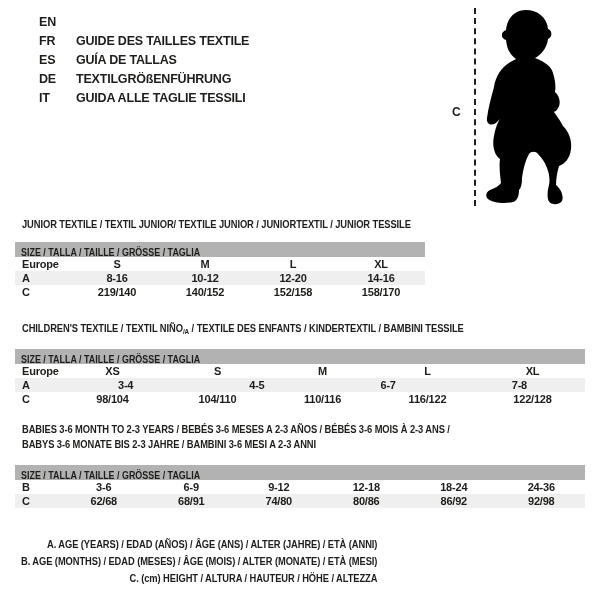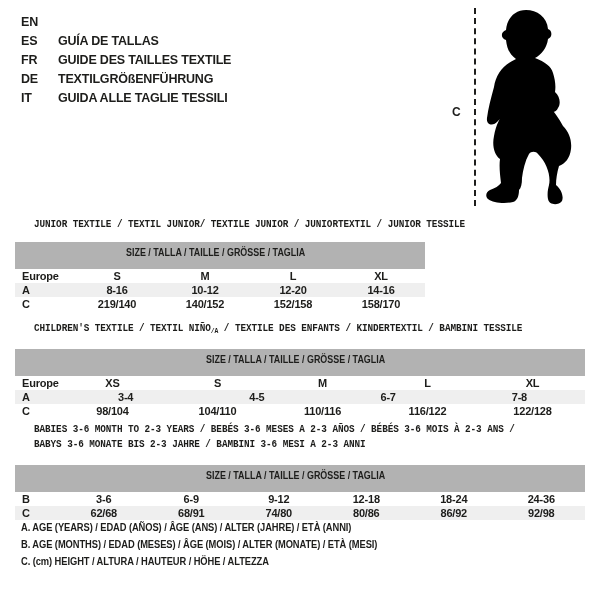--- a/index.html
+++ b/index.html
@@ -9,69 +9,69 @@
   body{
     width:600px;height:600px;background:var(--bg);
     font-family:"Liberation Sans", sans-serif;color:var(--text);
     position:relative;overflow:hidden;
   }
   .page{position:absolute;inset:0;}
 
   
   .lang-list{position:absolute;left:21px;top:13px;}
   .lang-row{display:flex;height:19px;line-height:19px;font-weight:700;font-size:12.5px;letter-spacing:-0.2px;}
-  .lang-code{width:37px;}
+  .lang-code{width:37px;margin-left:18px;}
   .lang-label{white-space:nowrap;}
 
   
   .measure-line{position:absolute;left:474px;top:8px;height:198px;width:0;border-left:2px dashed var(--text);}
   .figure-label{position:absolute;left:452px;top:105px;font-size:12px;font-weight:700;}
   .toddler{position:absolute;left:480px;top:8px;}
 
   
   .table-block{position:absolute;left:15px;}
   #t1{top:218px;width:410px;}
   #t2{top:322px;width:570px;}
   #t3{top:422px;width:570px;}
-  .table-title{margin-left:19px;margin-bottom:11px;font-family:Liberation Mono, monospace;}
+  .table-title{margin-left:7px;margin-bottom:11px;}
   #t3 .table-title{margin-bottom:14px;}
   .title-line{line-height:13px;font-size:11px;font-weight:700;white-space:nowrap;
               transform:scaleX(0.85);transform-origin:0 0;letter-spacing:-0.1px;}
   #t3 .title-line{line-height:14.5px;}
   .sub{font-size:7.5px;vertical-align:-2px;}
-  .size-bar{height:27px;background:var(--bar);padding-left:22px;overflow:hidden;text-align:center;}
+  .size-bar{height:15px;background:var(--bar);padding-left:6px;overflow:hidden;}
   .bar-text{display:inline-block;line-height:13px;font-size:10.5px;font-weight:700;white-space:nowrap;
             transform:scaleX(0.85);transform-origin:0 0;}
   .trow{display:flex;height:14px;line-height:14.5px;font-size:11px;font-weight:700;letter-spacing:-0.2px;}
   .trow.alt{background:var(--alt);}
   .tlabel{width:45px;box-sizing:border-box;padding-left:7px;flex:0 0 auto;}
   .cols4 .tlabel{width:58px;}
   .tcell{flex:1;text-align:center;}
 
   
-  .footnotes{position:absolute;left:21px;top:519px;}
+  .footnotes{position:absolute;left:21px;top:536px;text-align:right;}
   .footnote{height:17px;line-height:17px;font-size:11px;font-weight:700;white-space:nowrap;
             transform:scaleX(0.85);transform-origin:0 0;letter-spacing:-0.1px;}
 </style>
 </head>
 <body>
 
 <div class="page">
 
   <div class="lang-list">
       <div class="lang-row">
         <span class="lang-code">EN</span>
       </div>
       <div class="lang-row">
+        <span class="lang-code">FR</span>
+        <span class="lang-label">GUIDE DES TAILLES TEXTILE</span>
+      </div>
+      <div class="lang-row">
         <span class="lang-code">ES</span>
         <span class="lang-label">GUÍA DE TALLAS</span>
-      </div>
-      <div class="lang-row">
-        <span class="lang-code">FR</span>
-        <span class="lang-label">GUIDE DES TAILLES TEXTILE</span>
       </div>
       <div class="lang-row">
         <span class="lang-code">DE</span>
         <span class="lang-label">TEXTILGRÖßENFÜHRUNG</span>
       </div>
       <div class="lang-row">
         <span class="lang-code">IT</span>
         <span class="lang-label">GUIDA ALLE TAGLIE TESSILI</span>
       </div>
     </div>

